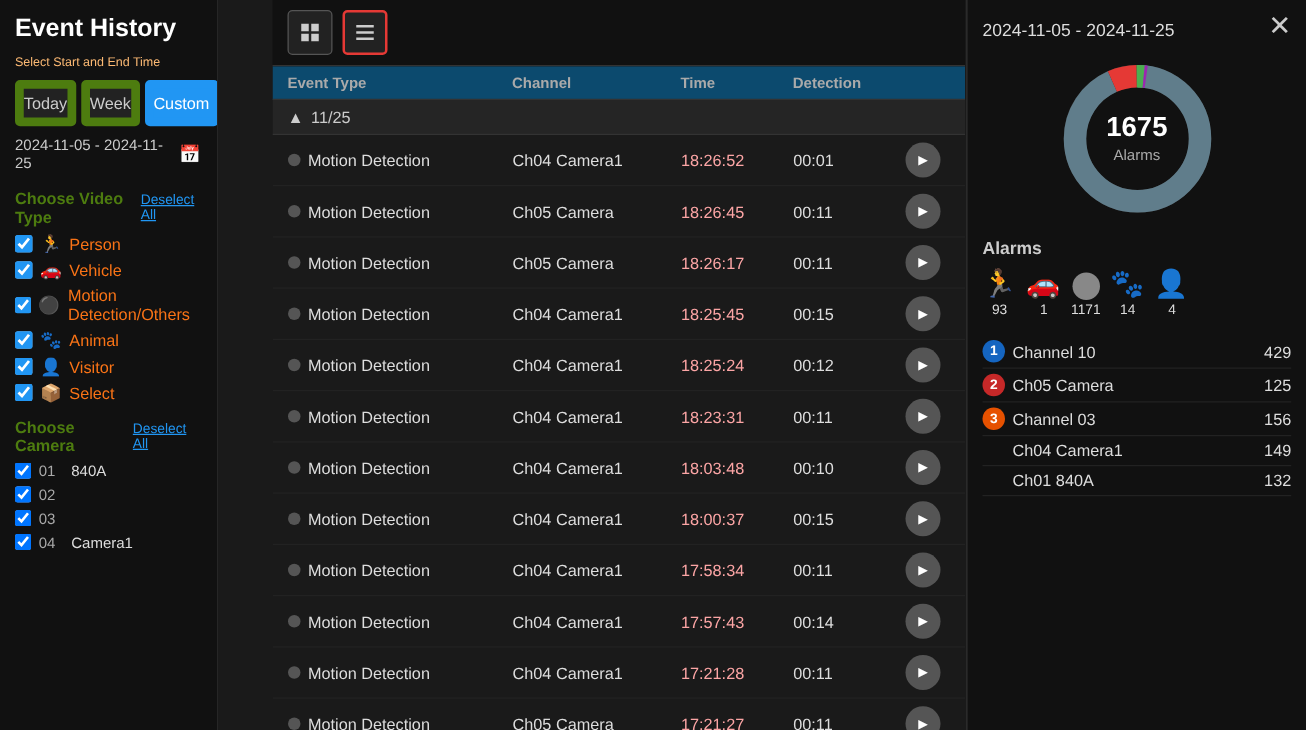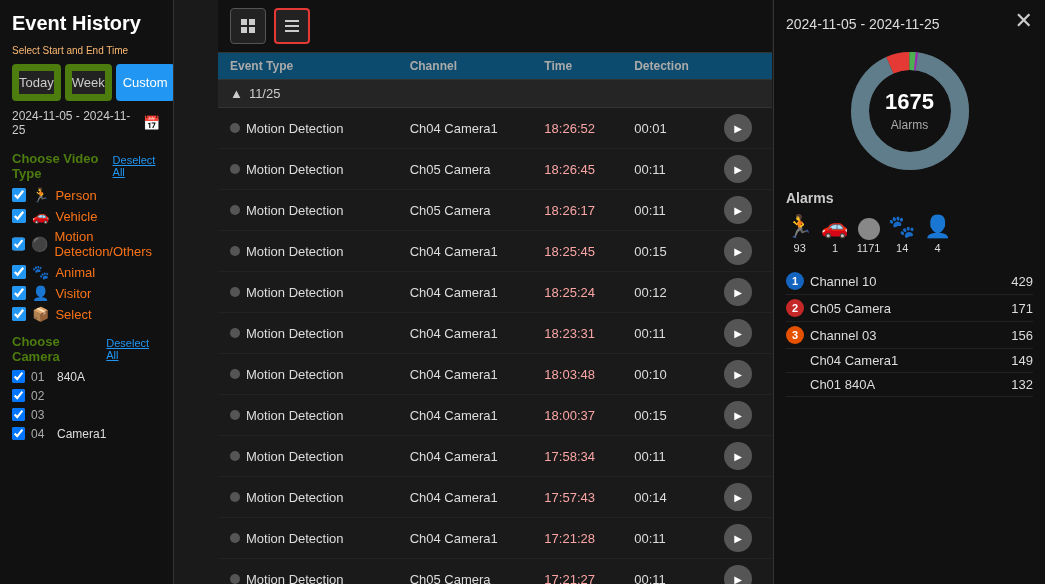--- a/index.html
+++ b/index.html
@@ -681,21 +681,21 @@
       <span class="channel-badge badge-blue">1</span>
       <span class="channel-name">Channel 10</span>
     </div>
     <span class="channel-count">429</span>
   </div>
         <div class="channel-row">
     <div class="channel-left">
       <span class="channel-badge badge-red">2</span>
       <span class="channel-name">Ch05 Camera</span>
     </div>
-    <span class="channel-count">171</span>
+    <span class="channel-count">125</span>
   </div>
         <div class="channel-row">
     <div class="channel-left">
       <span class="channel-badge badge-orange">3</span>
       <span class="channel-name">Channel 03</span>
     </div>
     <span class="channel-count">156</span>
   </div>
         <div class="channel-row">
     <div class="channel-left">

